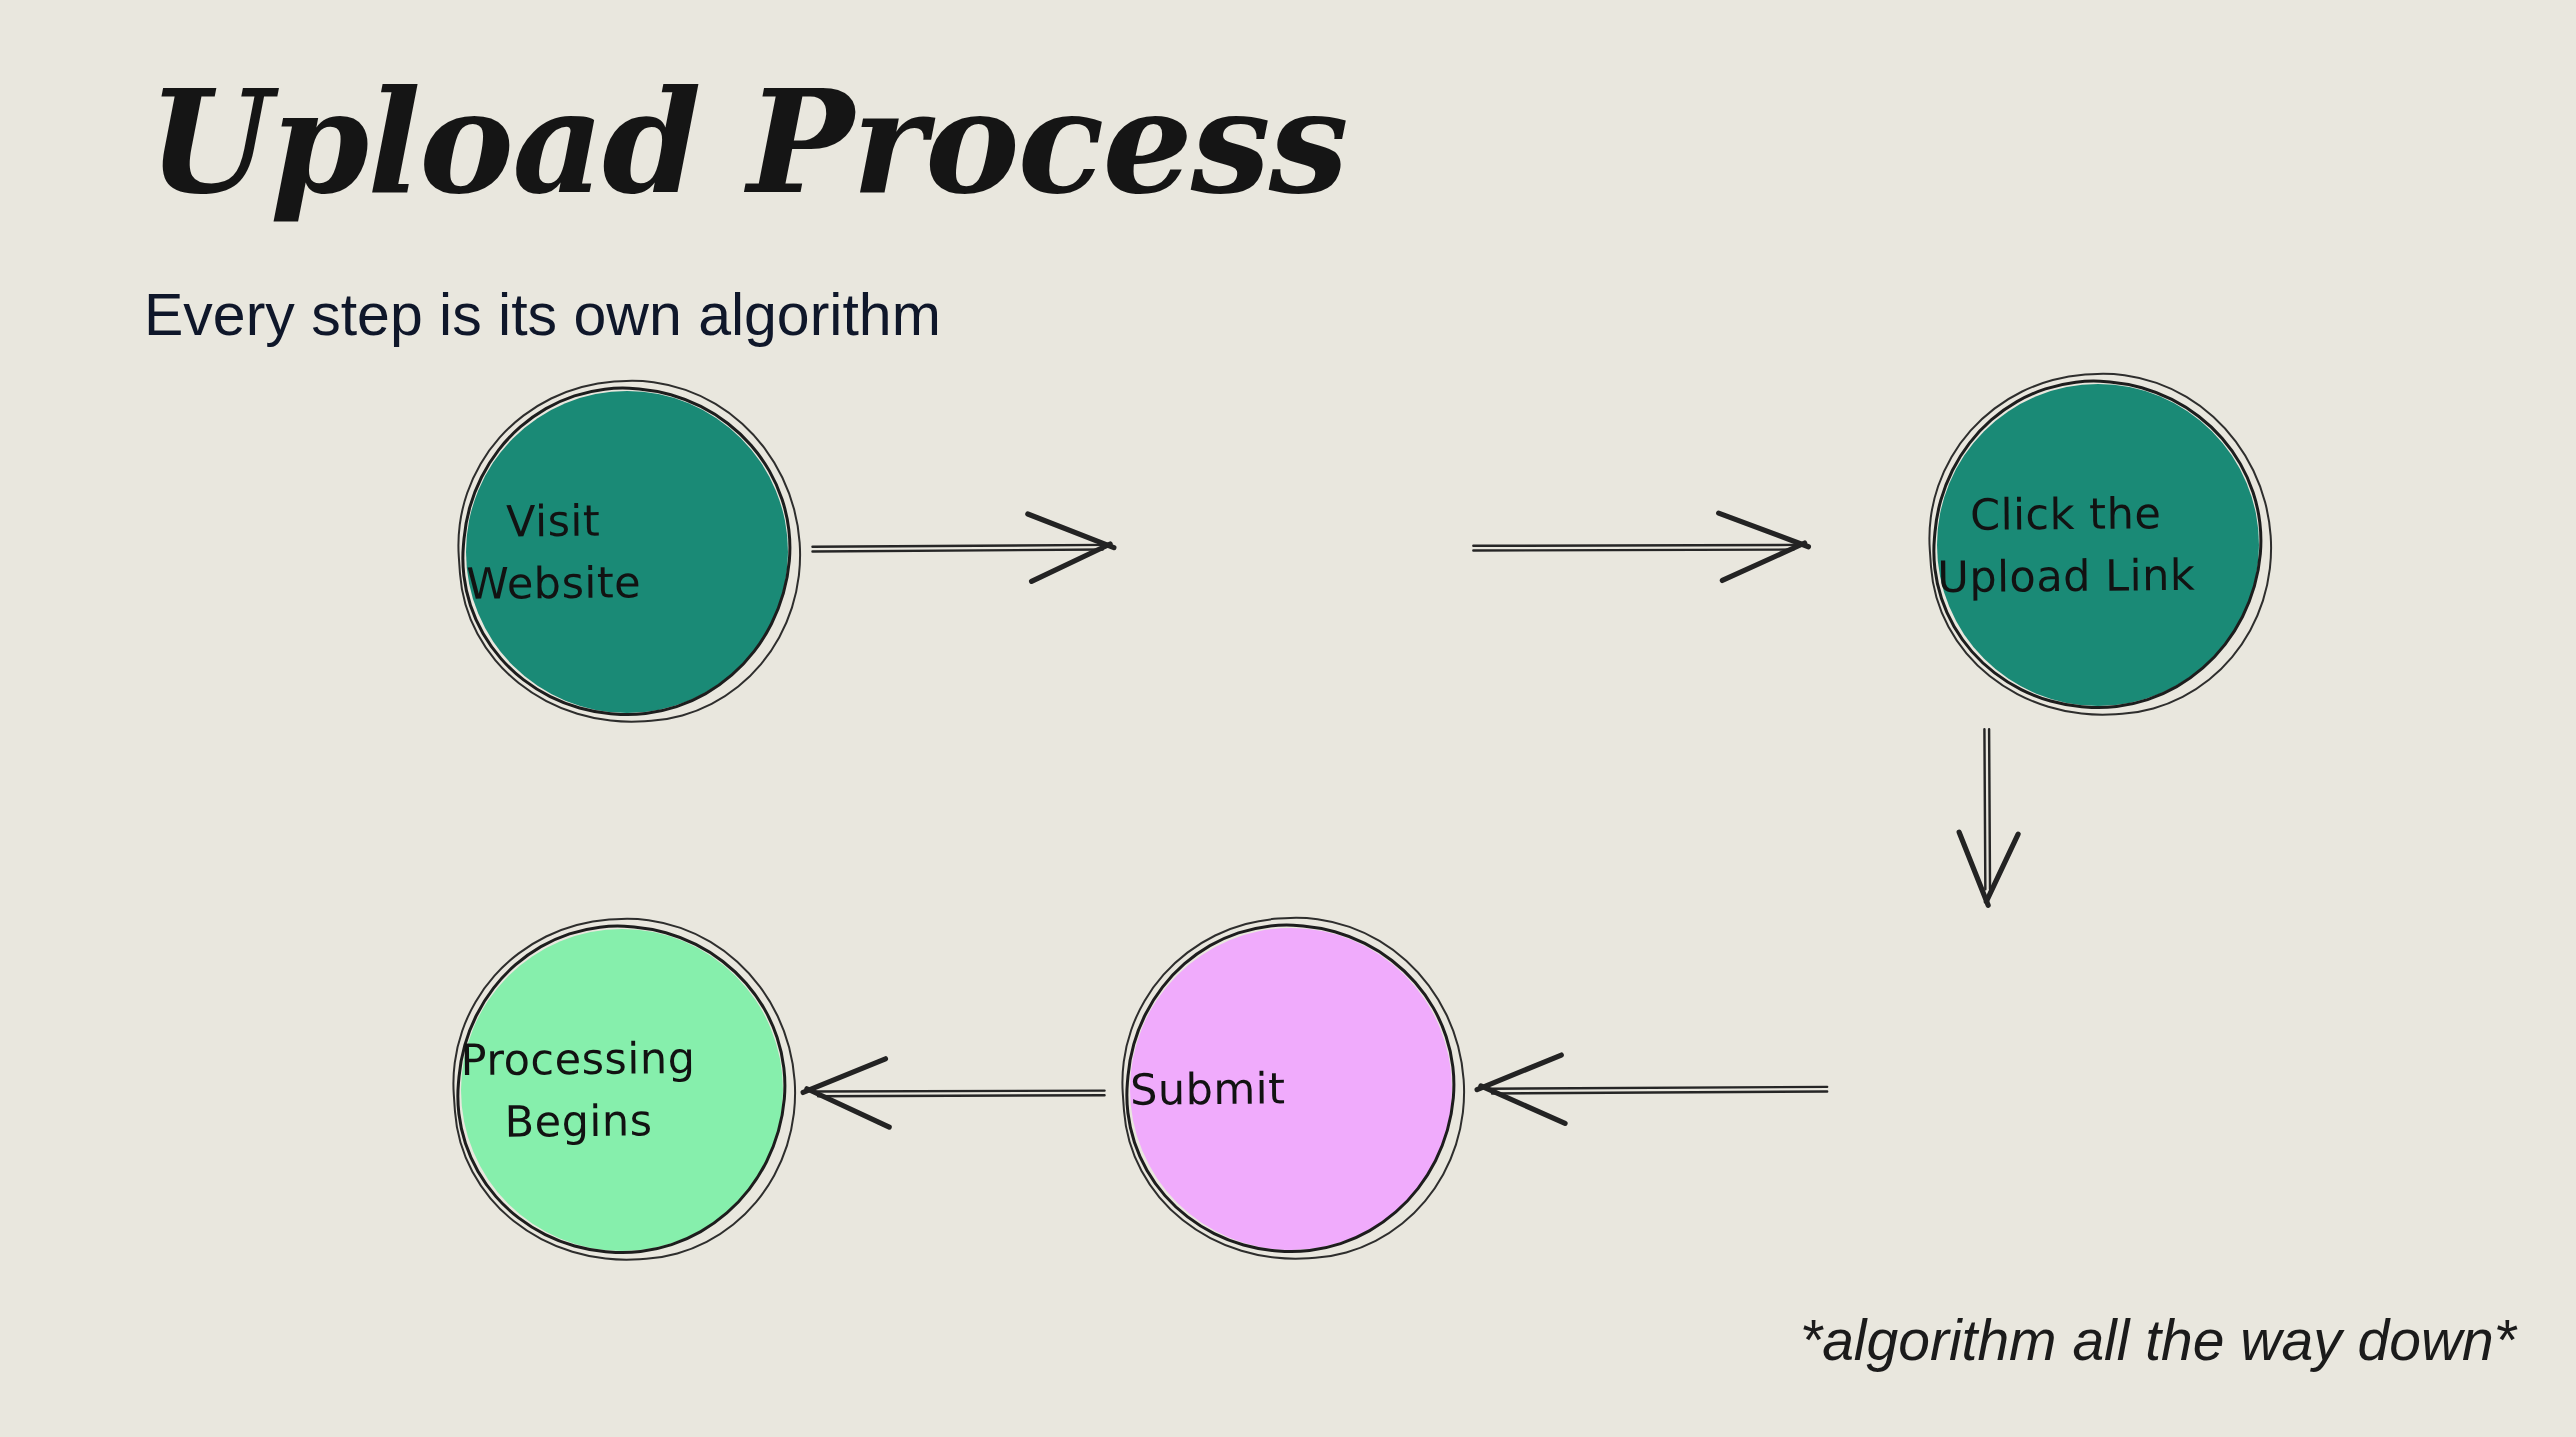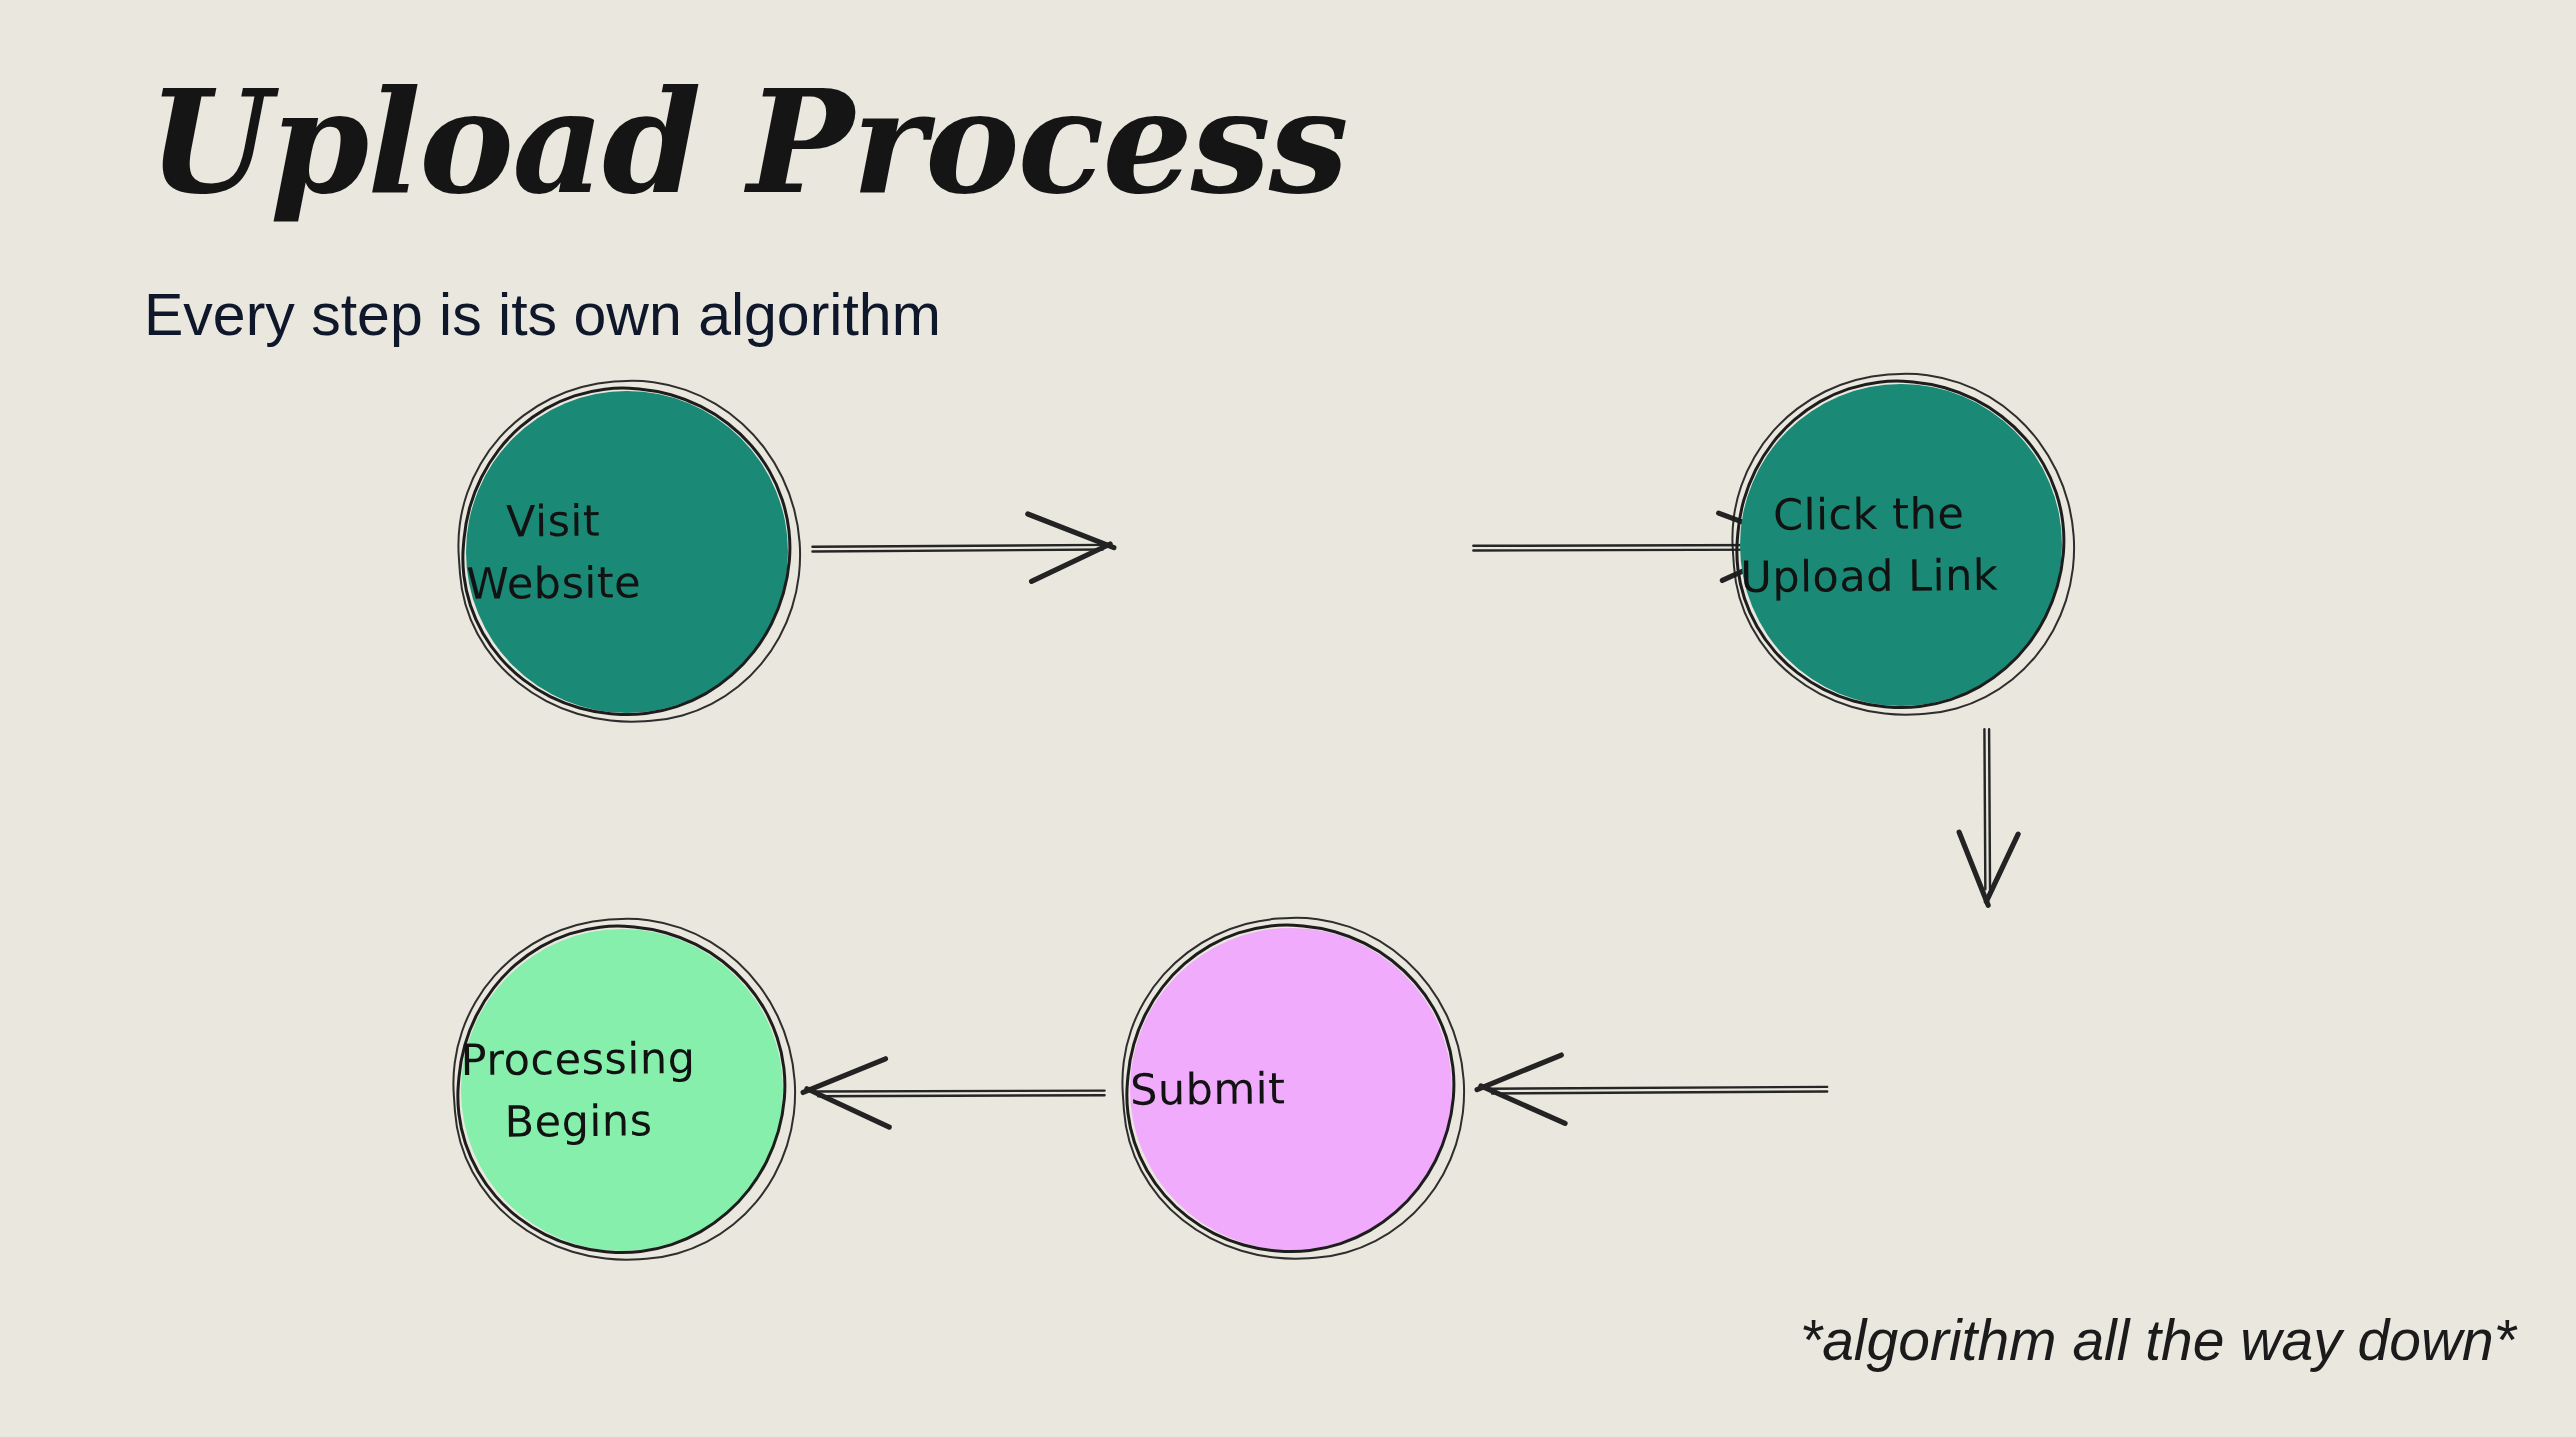--- a/index.html
+++ b/index.html
@@ -76,21 +76,21 @@
     font-size: 43px;
     line-height: 1.45;
     color: #121212;
     white-space: pre-line;
     letter-spacing: 0.5px;
     transform: rotate(-0.5deg);
   }
 
   .node-visit     { left: 466px;  top: 391px; }
   .node-create    { left: 1132px; top: 387px; }
-  .node-click     { left: 1740px; top: 384px; }
+  .node-click     { left: 1937px; top: 384px; }
   .node-select    { left: 1831px; top: 926px; }
   .node-submit    { left: 1130px; top: 928px; }
   .node-process   { left: 461px;  top: 929px; }
 
   
   .arrows-svg {
     position: absolute;
     left: 0; top: 0;
     width: 2576px;
     height: 1438px;

